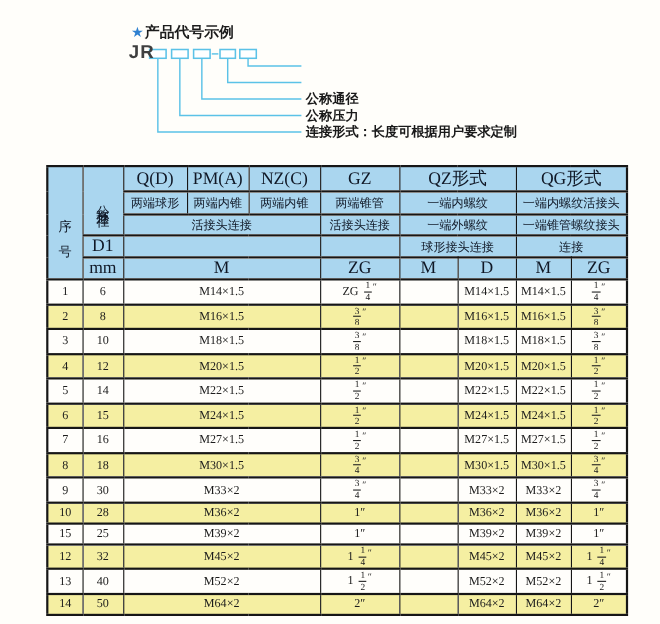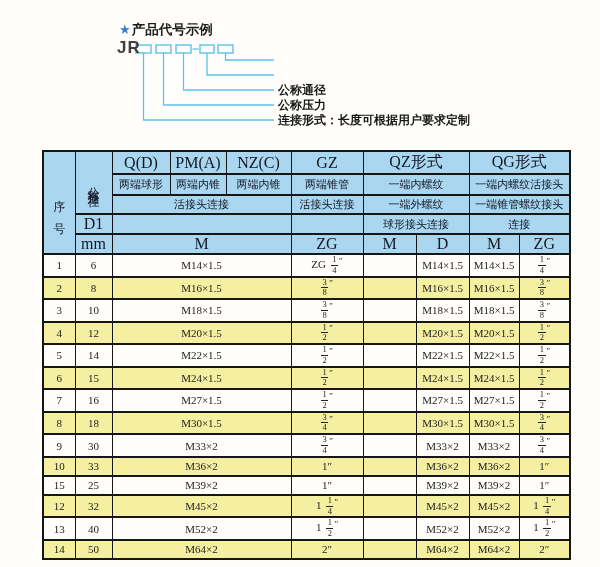--- a/index.html
+++ b/index.html
@@ -279,21 +279,21 @@
           <td></td>
           <td>M33×2</td>
           <td>M33×2</td>
           <td class="fr"><span class="frac">
               <span class="num">3</span>
               <span class="den">4</span>
             </span><span class="quote">″</span></td>
         </tr>
         <tr class="alt">
           <td>10</td>
-          <td>33</td>
+          <td>28</td>
           <td colspan="3">M36×2</td>
           <td class="fr">1″</td>
           <td></td>
           <td>M36×2</td>
           <td>M36×2</td>
           <td class="fr">1″</td>
         </tr>
         <tr>
           <td>15</td>
           <td>25</td>

